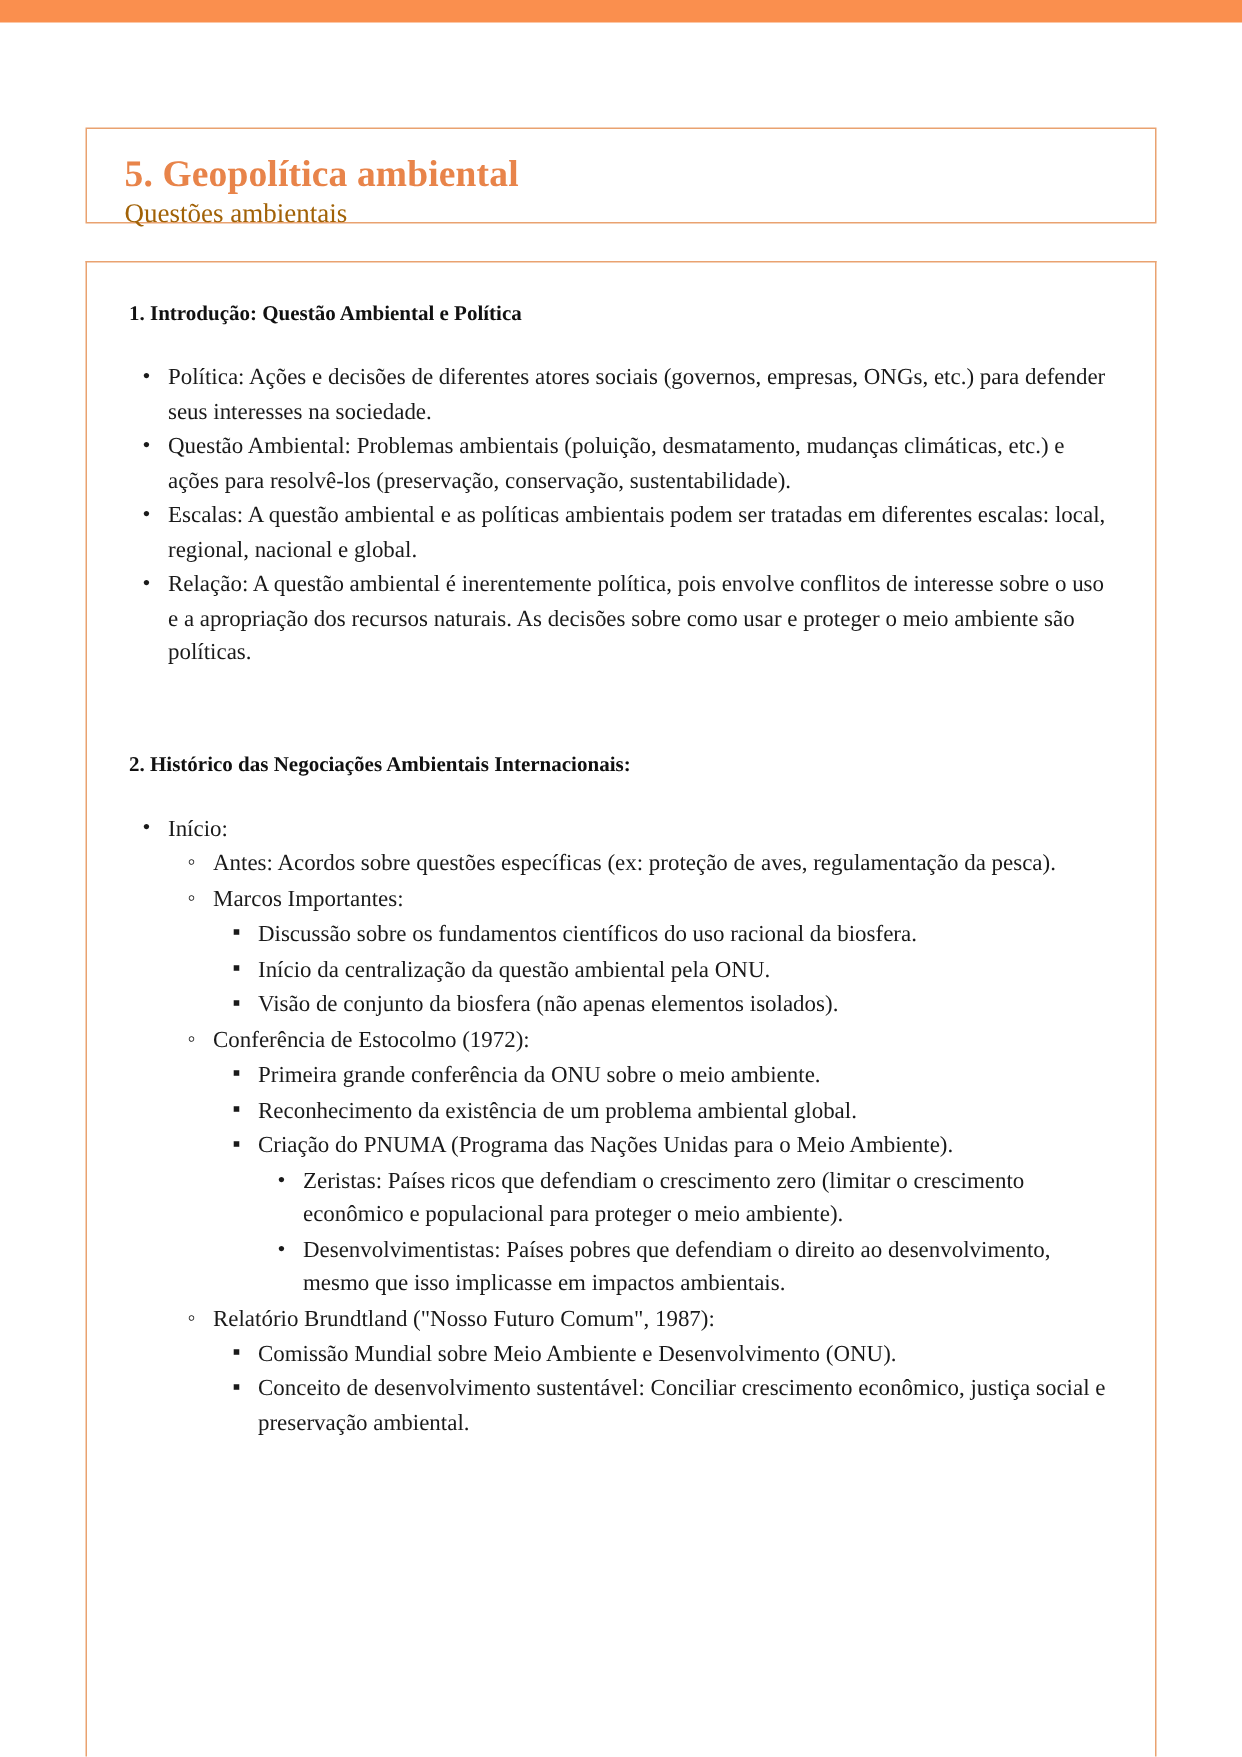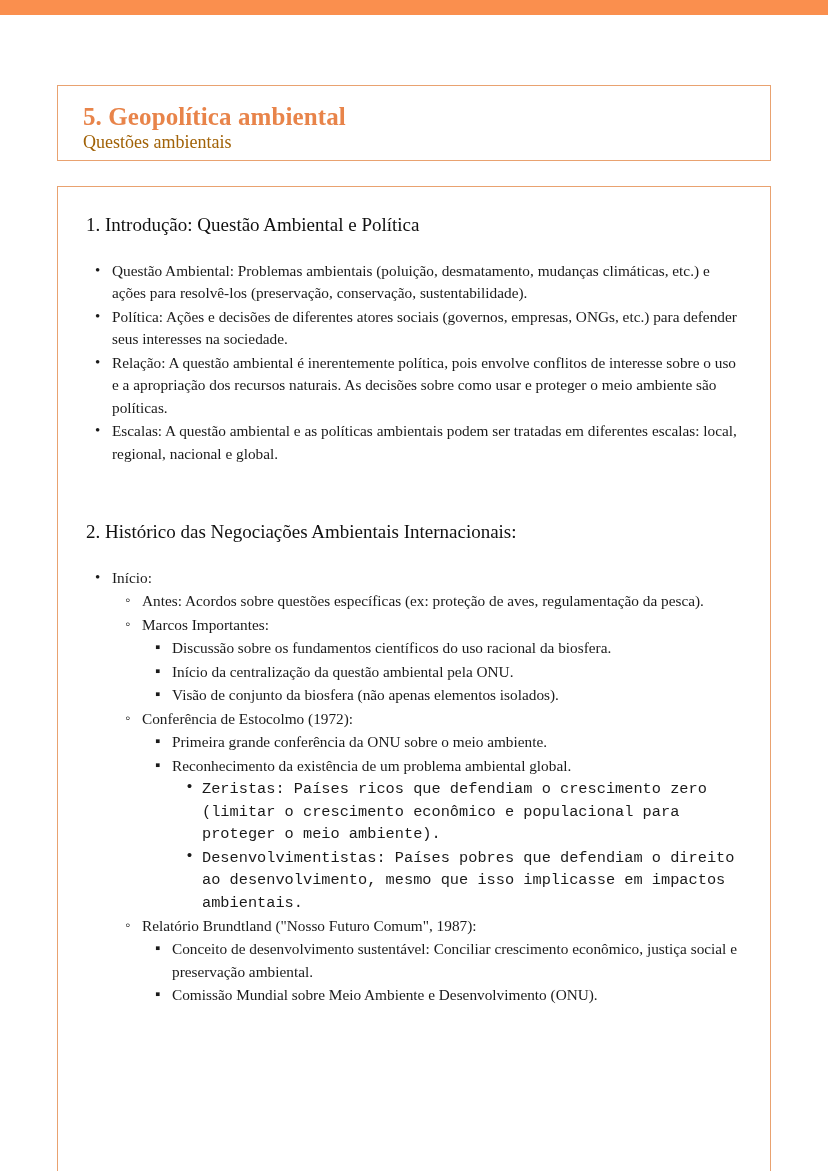--- a/index.html
+++ b/index.html
@@ -34,21 +34,21 @@
     width: 828px;
   }
 
   
   .header-card {
     margin: 70px 57px 0 57px;
     border: 1px solid #e9a270;
     background: #ffffff;
     padding: 18px 25px 20px 25px;
     box-sizing: border-box;
-    height: 76px;
+    height: 64px;
   }
   .doc-title {
     font-size: 25px;
     font-weight: bold;
     color: #e8844a;
     line-height: 1.05;
     margin: 0 0 2px 0;
     letter-spacing: 0.1px;
   }
   .doc-subtitle {
@@ -64,22 +64,22 @@
     margin: 25px 57px 0 57px;
     border: 1px solid #e9a270;
     border-bottom: none;
     background: #ffffff;
     padding: 26px 28px 40px 28px;
     box-sizing: border-box;
     min-height: 1000px;
   }
 
   .section-heading {
-    font-size: 19px;
-    font-weight: normal;
+    font-size: 14px;
+    font-weight: bold;
     color: #111111;
     margin: 0 0 22px 0;
     line-height: 1.3;
   }
   .section-heading.spaced {
     margin-top: 55px;
   }
 
   
   ul {
@@ -133,21 +133,20 @@
     left: -17px;
     top: -1px;
     font-size: 15px;
     color: #1a1a1a;
   }
 
   
   .lvl4 {
     padding-left: 30px;
     margin-top: 1px;
-    font-family: Liberation Mono, monospace;
   }
   .lvl4 > li > .txt::before {
     content: "\2022";
     position: absolute;
     left: -17px;
     top: -1px;
     font-size: 15px;
     color: #1a1a1a;
   }
 </style>
@@ -162,30 +161,30 @@
     <div class="doc-title">5. Geopolítica ambiental</div>
     <div class="doc-subtitle">Questões ambientais</div>
   </div>
 
   <div class="body-card">
 
     <div class="section-heading">1. Introdução: Questão Ambiental e Política</div>
 
     <ul class="lvl1">
       <li>
+          <span class="txt">Política: Ações e decisões de diferentes atores sociais (governos, empresas, ONGs, etc.) para defender seus interesses na sociedade.</span>
+        </li>
+      <li>
           <span class="txt">Questão Ambiental: Problemas ambientais (poluição, desmatamento, mudanças climáticas, etc.) e ações para resolvê-los (preservação, conservação, sustentabilidade).</span>
         </li>
       <li>
-          <span class="txt">Política: Ações e decisões de diferentes atores sociais (governos, empresas, ONGs, etc.) para defender seus interesses na sociedade.</span>
+          <span class="txt">Escalas: A questão ambiental e as políticas ambientais podem ser tratadas em diferentes escalas: local, regional, nacional e global.</span>
         </li>
       <li>
           <span class="txt">Relação: A questão ambiental é inerentemente política, pois envolve conflitos de interesse sobre o uso e a apropriação dos recursos naturais. As decisões sobre como usar e proteger o meio ambiente são políticas.</span>
-        </li>
-      <li>
-          <span class="txt">Escalas: A questão ambiental e as políticas ambientais podem ser tratadas em diferentes escalas: local, regional, nacional e global.</span>
         </li>
     </ul>
 
     <div class="section-heading spaced">2. Histórico das Negociações Ambientais Internacionais:</div>
 
     <ul class="lvl1">
       <li>
         <span class="txt">Início:</span>
 
         <ul class="lvl2">
@@ -214,42 +213,45 @@
           </li>
 
           <li>
             <span class="txt">Conferência de Estocolmo (1972):</span>
             <ul class="lvl3">
               <li>
                   <span class="txt">Primeira grande conferência da ONU sobre o meio ambiente.</span>
                 </li>
               <li>
                   <span class="txt">Reconhecimento da existência de um problema ambiental global.</span>
+                </li>
+              <li>
+                  <span class="txt">Criação do PNUMA (Programa das Nações Unidas para o Meio Ambiente).</span>
                 </li>
               <li>
                 <ul class="lvl4">
                   <li>
                       <span class="txt">Zeristas: Países ricos que defendiam o crescimento zero (limitar o crescimento econômico e populacional para proteger o meio ambiente).</span>
                     </li>
                   <li>
                       <span class="txt">Desenvolvimentistas: Países pobres que defendiam o direito ao desenvolvimento, mesmo que isso implicasse em impactos ambientais.</span>
                     </li>
                 </ul>
               </li>
             </ul>
           </li>
 
           <li>
             <span class="txt">Relatório Brundtland ("Nosso Futuro Comum", 1987):</span>
             <ul class="lvl3">
               <li>
+                  <span class="txt">Comissão Mundial sobre Meio Ambiente e Desenvolvimento (ONU).</span>
+                </li>
+              <li>
                   <span class="txt">Conceito de desenvolvimento sustentável: Conciliar crescimento econômico, justiça social e preservação ambiental.</span>
-                </li>
-              <li>
-                  <span class="txt">Comissão Mundial sobre Meio Ambiente e Desenvolvimento (ONU).</span>
                 </li>
             </ul>
           </li>
 
         </ul>
       </li>
     </ul>
 
   </div>
 </div>

